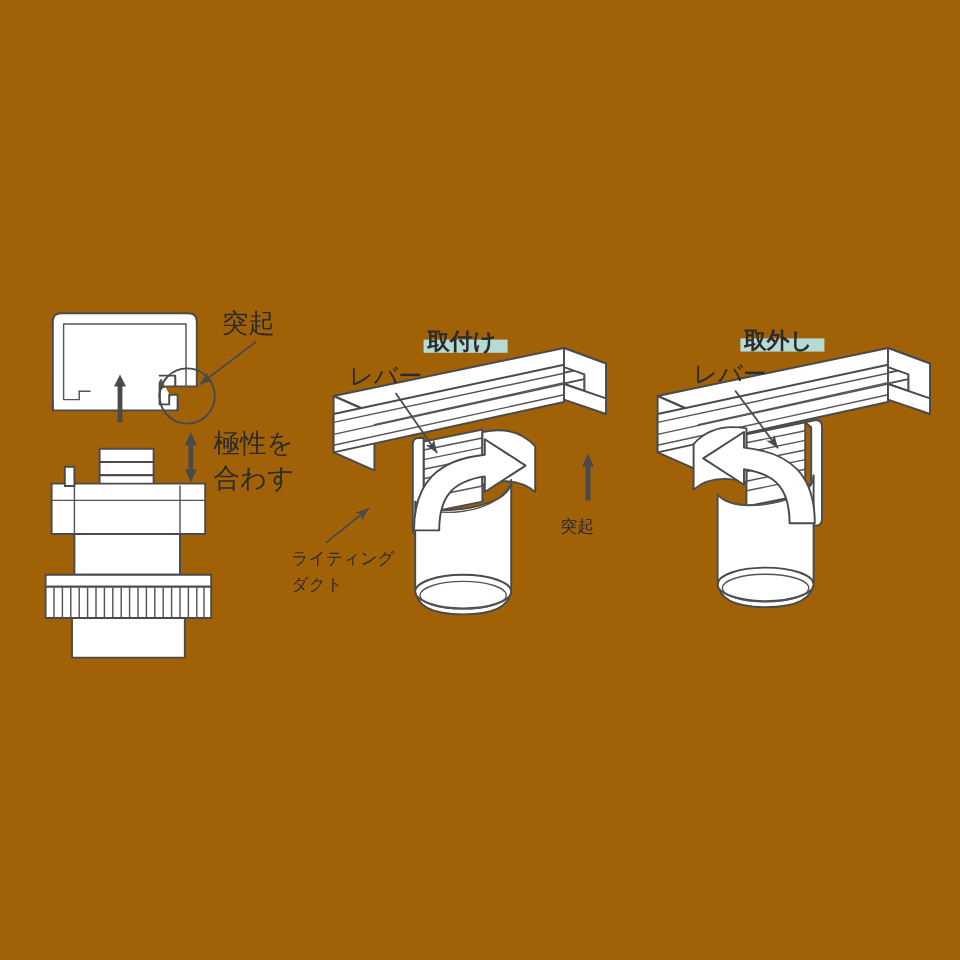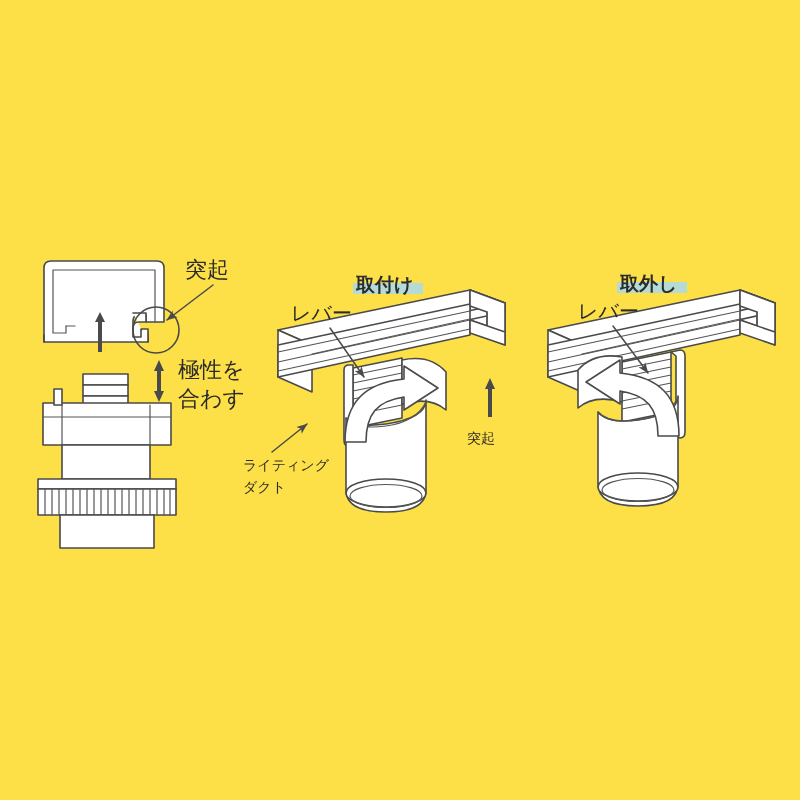--- a/index.html
+++ b/index.html
@@ -10,21 +10,21 @@
   body {
     width: 800px;
     height: 800px;
     font-family: "Liberation Sans", "DejaVu Sans", sans-serif;
     overflow: hidden;
   }
   #canvas {
     position: relative;
     width: 800px;
     height: 800px;
-    background: #fde047;
+    background: #a16207;
   }
   svg.figure {
     position: absolute;
     top: 0;
     left: 0;
     width: 800px;
     height: 800px;
   }
   .lbl {
     fill: #2b2b2b;

